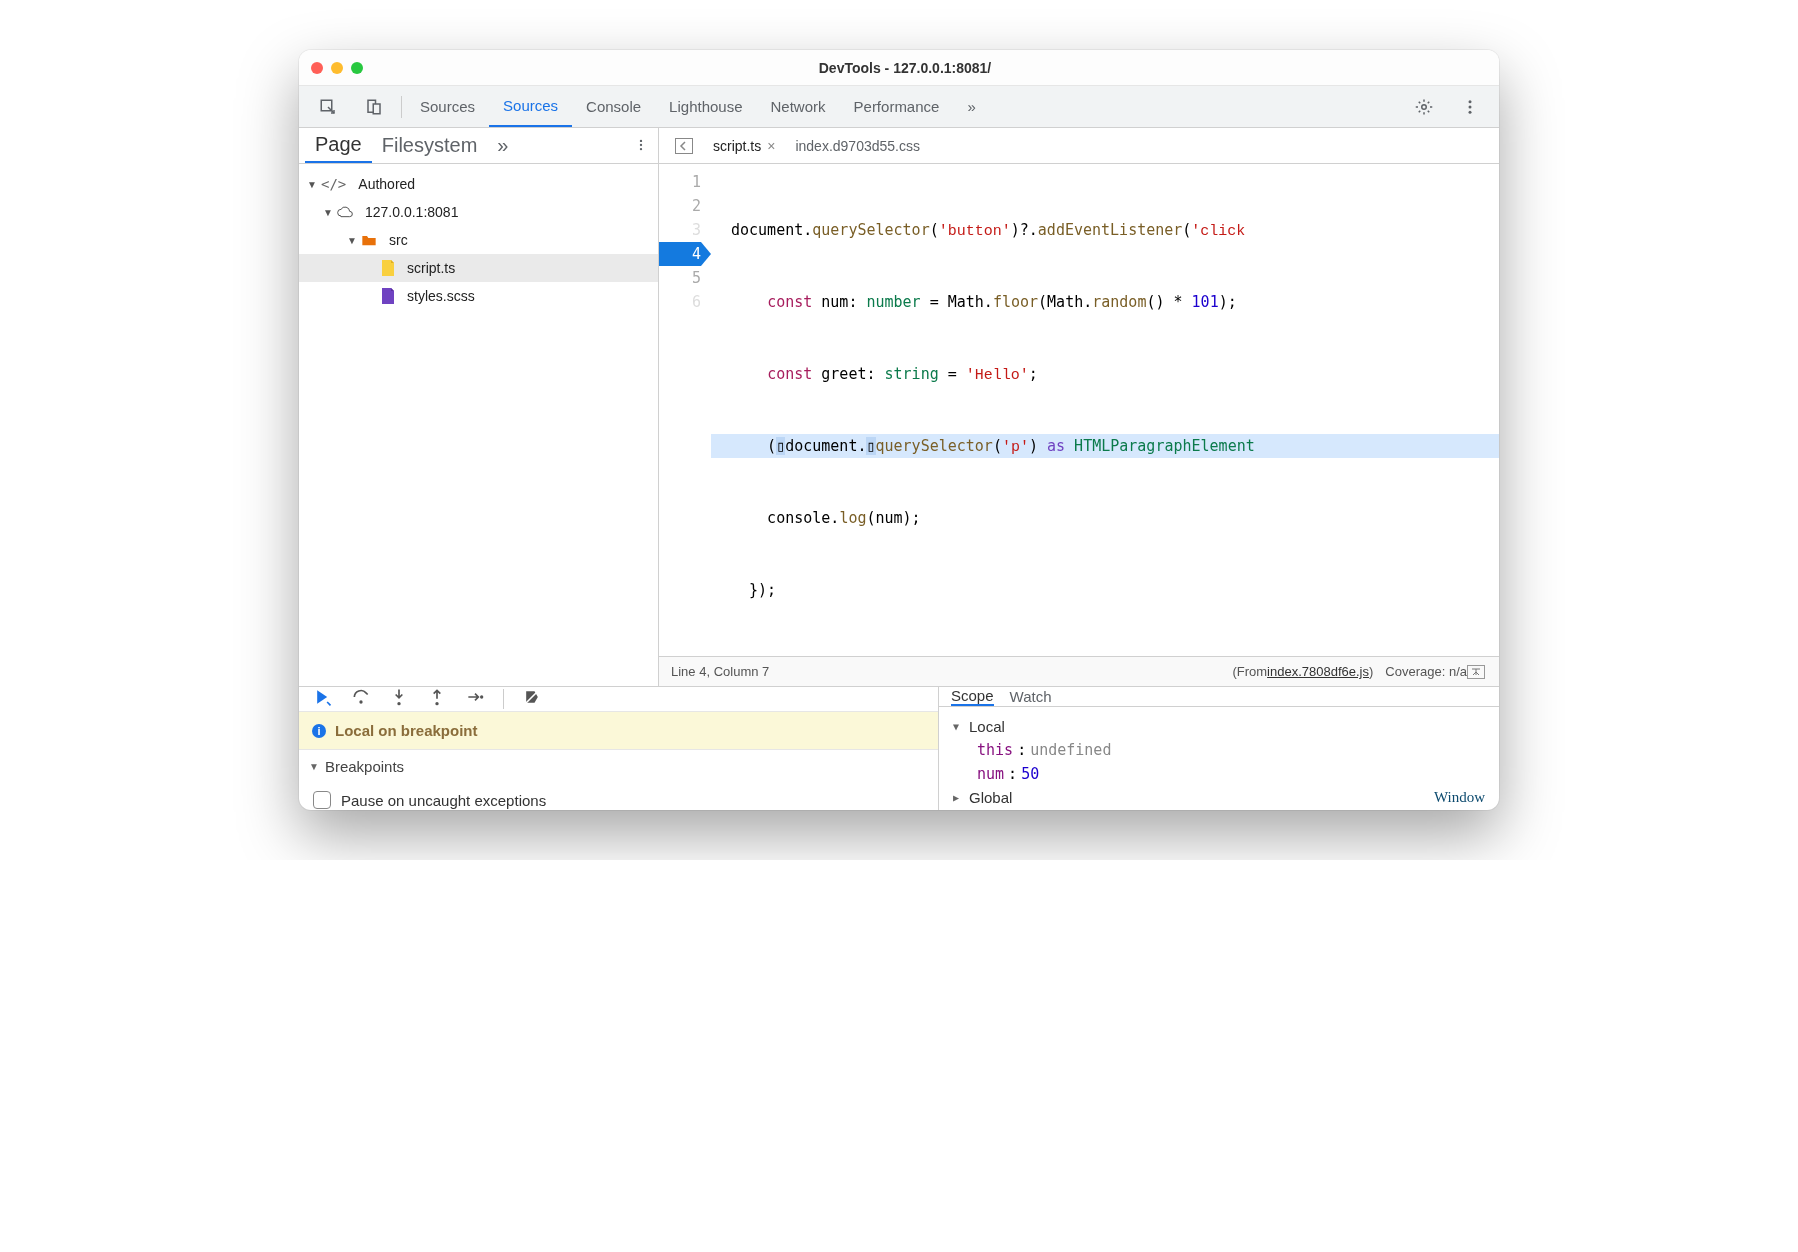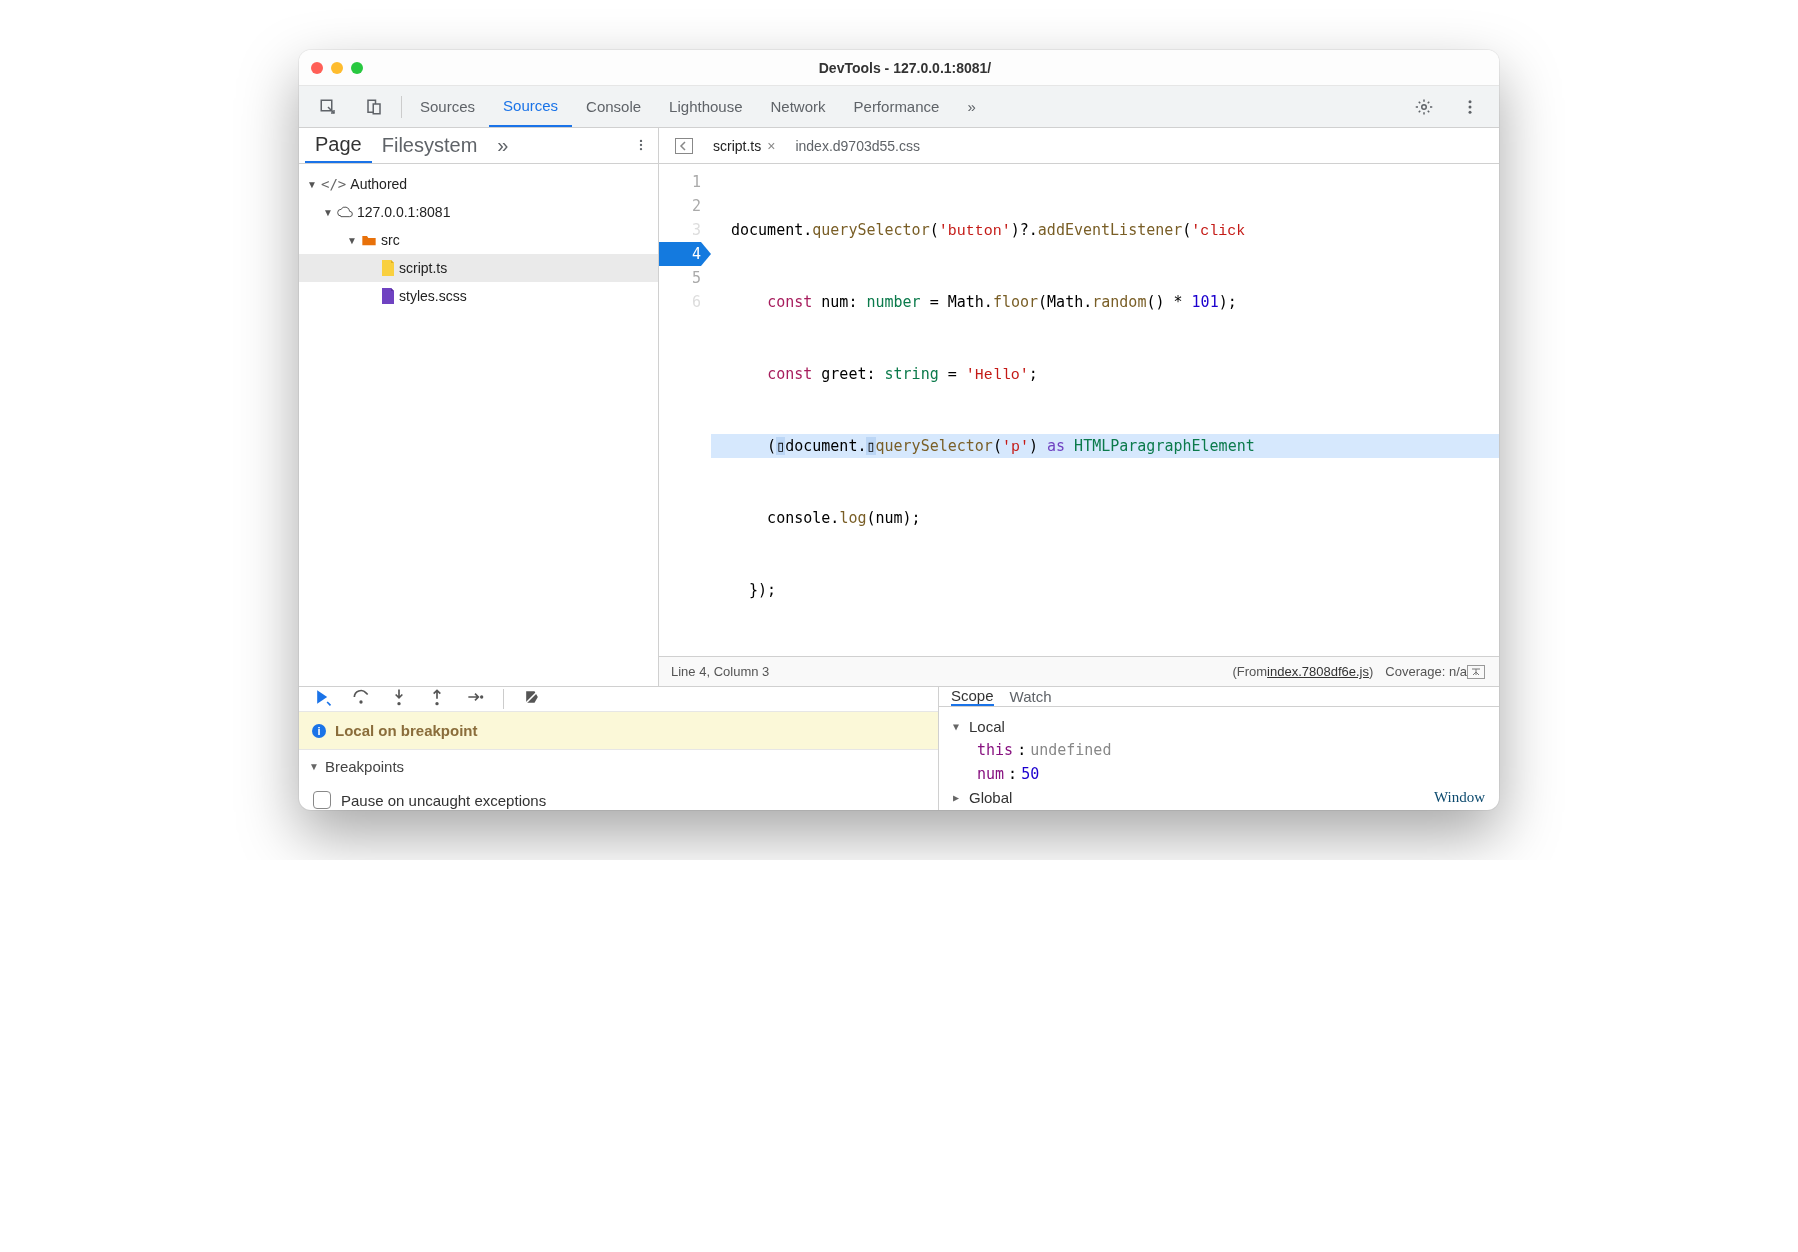--- a/index.html
+++ b/index.html
@@ -23,21 +23,21 @@
 
   .middle { flex: 0 0 auto; display: flex; border-bottom: 1px solid #d0d0d0; }
   .nav-pane { width: 360px; border-right: 1px solid #d0d0d0; display: flex; flex-direction: column; }
   .nav-tabs { display: flex; align-items: center; height: 36px; border-bottom: 1px solid #d0d0d0; font-size: 20px; padding-left: 6px; }
   .nav-tabs .ntab { padding: 0 10px; height: 100%; display: flex; align-items: center; cursor: pointer; color: #5f6368; }
   .nav-tabs .ntab.active { color: #333; border-bottom: 2px solid #1a73e8; font-weight: 500; }
   .tree { flex: 1; font-size: 14px; padding-top: 6px; overflow: hidden; }
   .tnode { display: flex; align-items: center; height: 28px; padding-left: 8px; cursor: pointer; }
   .tnode .arr { width: 10px; font-size: 10px; color: #555; margin-right: 4px; }
   .tnode.sel { background: #eaeaea; }
-  .tnode .lbl { margin-left: 4px; color: #222; text-align: center; }
+  .tnode .lbl { margin-left: 12px; color: #222; text-align: center; }
 
   .editor-pane { flex: 1; display: flex; flex-direction: column; min-width: 0; }
   .editor-tabs { height: 36px; display: flex; align-items: center; border-bottom: 1px solid #d0d0d0; font-size: 14px; padding-left: 6px; }
   .editor-tabs .etab { padding: 0 10px; color: #5f6368; display: flex; align-items: center; gap: 6px; }
   .editor-tabs .etab.active { color: #222; font-weight: 500; }
   .code { display: flex; font-family: Menlo, Consolas, monospace; font-size: 15px; line-height: 24px; }
   .gutter { width: 52px; text-align: right; color: #aaa; padding: 6px 10px 6px 0; user-select: none; background: #fff; }
   .gutter .ln { height: 24px; }
   .gutter .ln.cur { background: #147adf; color: #fff; position: relative; }
   .gutter .ln.cur::after { content: ""; position: absolute; right: -10px; top: 0; border: 12px solid transparent; border-left: 10px solid #147adf; border-right: 0; }
@@ -209,21 +209,21 @@
         <div class="src">
           <div class="line">document.<span class="tok-fn">querySelector</span>(<span class="tok-str">'button'</span>)?.<span class="tok-fn">addEventListener</span>(<span class="tok-str">'click</span></div>
           <div class="line">    <span class="tok-kw">const</span> num: <span class="tok-type">number</span> = Math.<span class="tok-fn">floor</span>(Math.<span class="tok-fn">random</span>() * <span class="tok-num">101</span>);  </div>
           <div class="line">    <span class="tok-kw">const</span> greet: <span class="tok-type">string</span> = <span class="tok-str">'Hello'</span>;</div>
           <div class="line hl">    (<span style="background:#bcd6f5">▯</span>document.<span style="background:#bcd6f5">▯</span><span class="tok-fn">querySelector</span>(<span class="tok-str">'p'</span>) <span class="tok-as">as</span> <span class="tok-type">HTMLParagraphElement</span></div>
           <div class="line">    console.<span class="tok-fn">log</span>(num);</div>
           <div class="line">  });</div>
         </div>
       </div>
       <div class="status">
-        <span>Line 4, Column 3</span>
+        <span>Line 4, Column 7</span>
         <span class="spacer"></span>
         <span>(From </span>
           <a>index.7808df6e.js</a>
           <span>)</span>
         <span style="margin-left:12px">Coverage: n/a</span>
         <span class="toggle-icon">
           <svg width="10" height="8" viewBox="0 0 10 8">
               <path d="M1 1h8M5 1v6M2 7l3-3 3 3" fill="none" stroke="#777" stroke-width="1"></path>
             </svg>
         </span>

